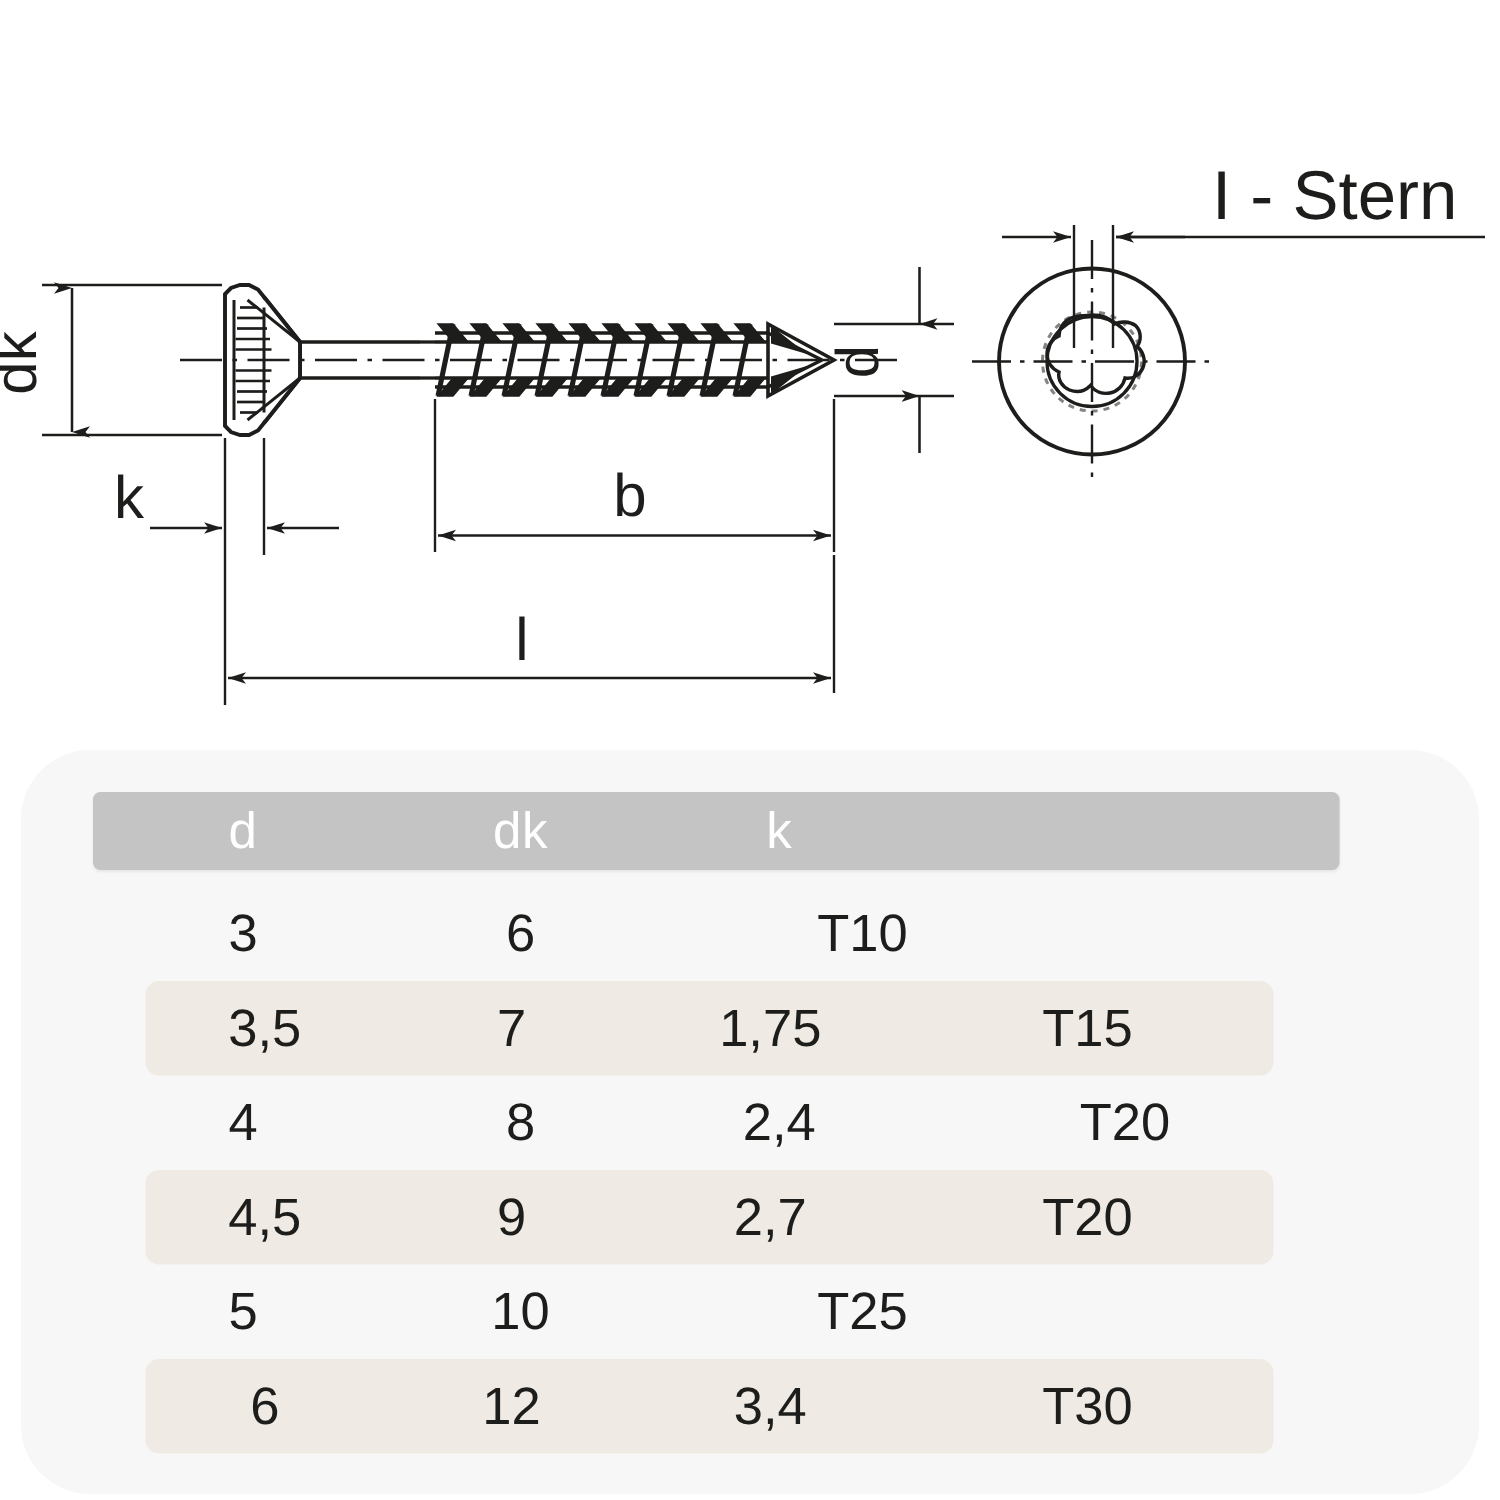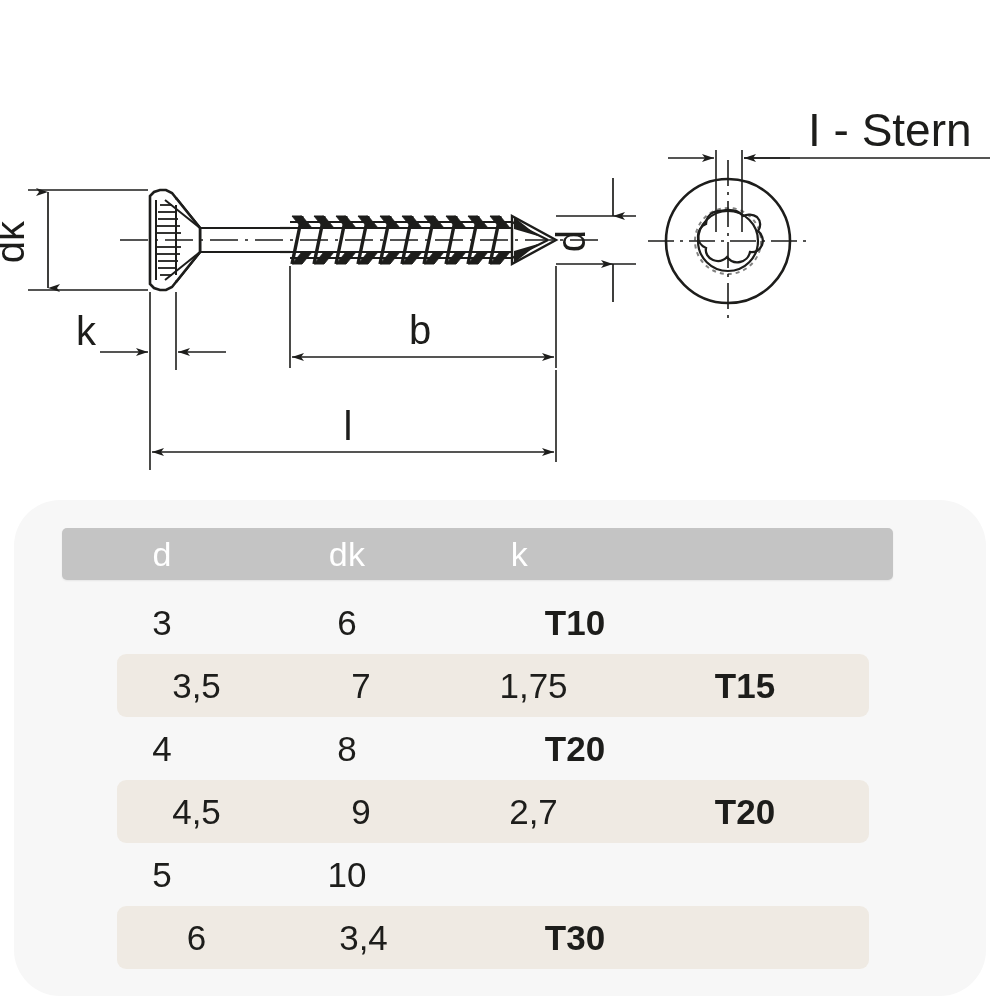--- a/index.html
+++ b/index.html
@@ -68,21 +68,21 @@
   }
 
   .table-body-row {
     display: flex;
     align-items: center;
     height: 63px;
     border-radius: 9px;
   }
   .table-body-row.alt {
     background: #efeae3;
-    margin-left: 55px;
+    margin-left: 35px;
     margin-right: 38px;
     width: 752px;
   }
   .table-body-row .cell {
     color: #1d1d1b;
     font-size: 35px;
     font-weight: 400;
   }
 
   .cell {
@@ -92,21 +92,21 @@
   
   .table-header-row .c0 { width: 200px; }
   .table-header-row .c1 { width: 170px; }
   .table-header-row .c2 { width: 175px; }
   .table-header-row .c3 { width: 286px; }
 
   
   .table-body-row .c0 { width: 200px; }
   .table-body-row .c1 { width: 170px; }
   .table-body-row .c2 { width: 175px; }
-  .table-body-row .c3 { width: 286px; font-weight: bold; }
+  .table-body-row .c3 { width: 286px; }
 
   
   .table-body-row.alt .c0 { width: 159px; }
   .table-body-row.alt .c1 { width: 170px; }
   .table-body-row.alt .c2 { width: 175px; }
   .table-body-row.alt .c3 { width: 248px; }
 
   .rows-wrap { margin-top: 11px; }
 
   .label-text {
@@ -323,37 +323,40 @@
         <div class="table-body-row alt">
           <div class="cell c0">3,5</div>
           <div class="cell c1">7</div>
           <div class="cell c2">1,75</div>
           <div class="cell c3">T15</div>
         </div>
 
         <div class="table-body-row">
           <div class="cell c0">4</div>
           <div class="cell c1">8</div>
+          <div class="cell c2">2,4</div>
           <div class="cell c3">T20</div>
         </div>
 
         <div class="table-body-row alt">
           <div class="cell c0">4,5</div>
           <div class="cell c1">9</div>
           <div class="cell c2">2,7</div>
           <div class="cell c3">T20</div>
         </div>
 
         <div class="table-body-row">
           <div class="cell c0">5</div>
           <div class="cell c1">10</div>
+          <div class="cell c3">T25</div>
         </div>
 
         <div class="table-body-row alt">
           <div class="cell c0">6</div>
+          <div class="cell c1">12</div>
           <div class="cell c2">3,4</div>
           <div class="cell c3">T30</div>
         </div>
 
       </div>
     </div>
   </div>
 
 </div>
 

